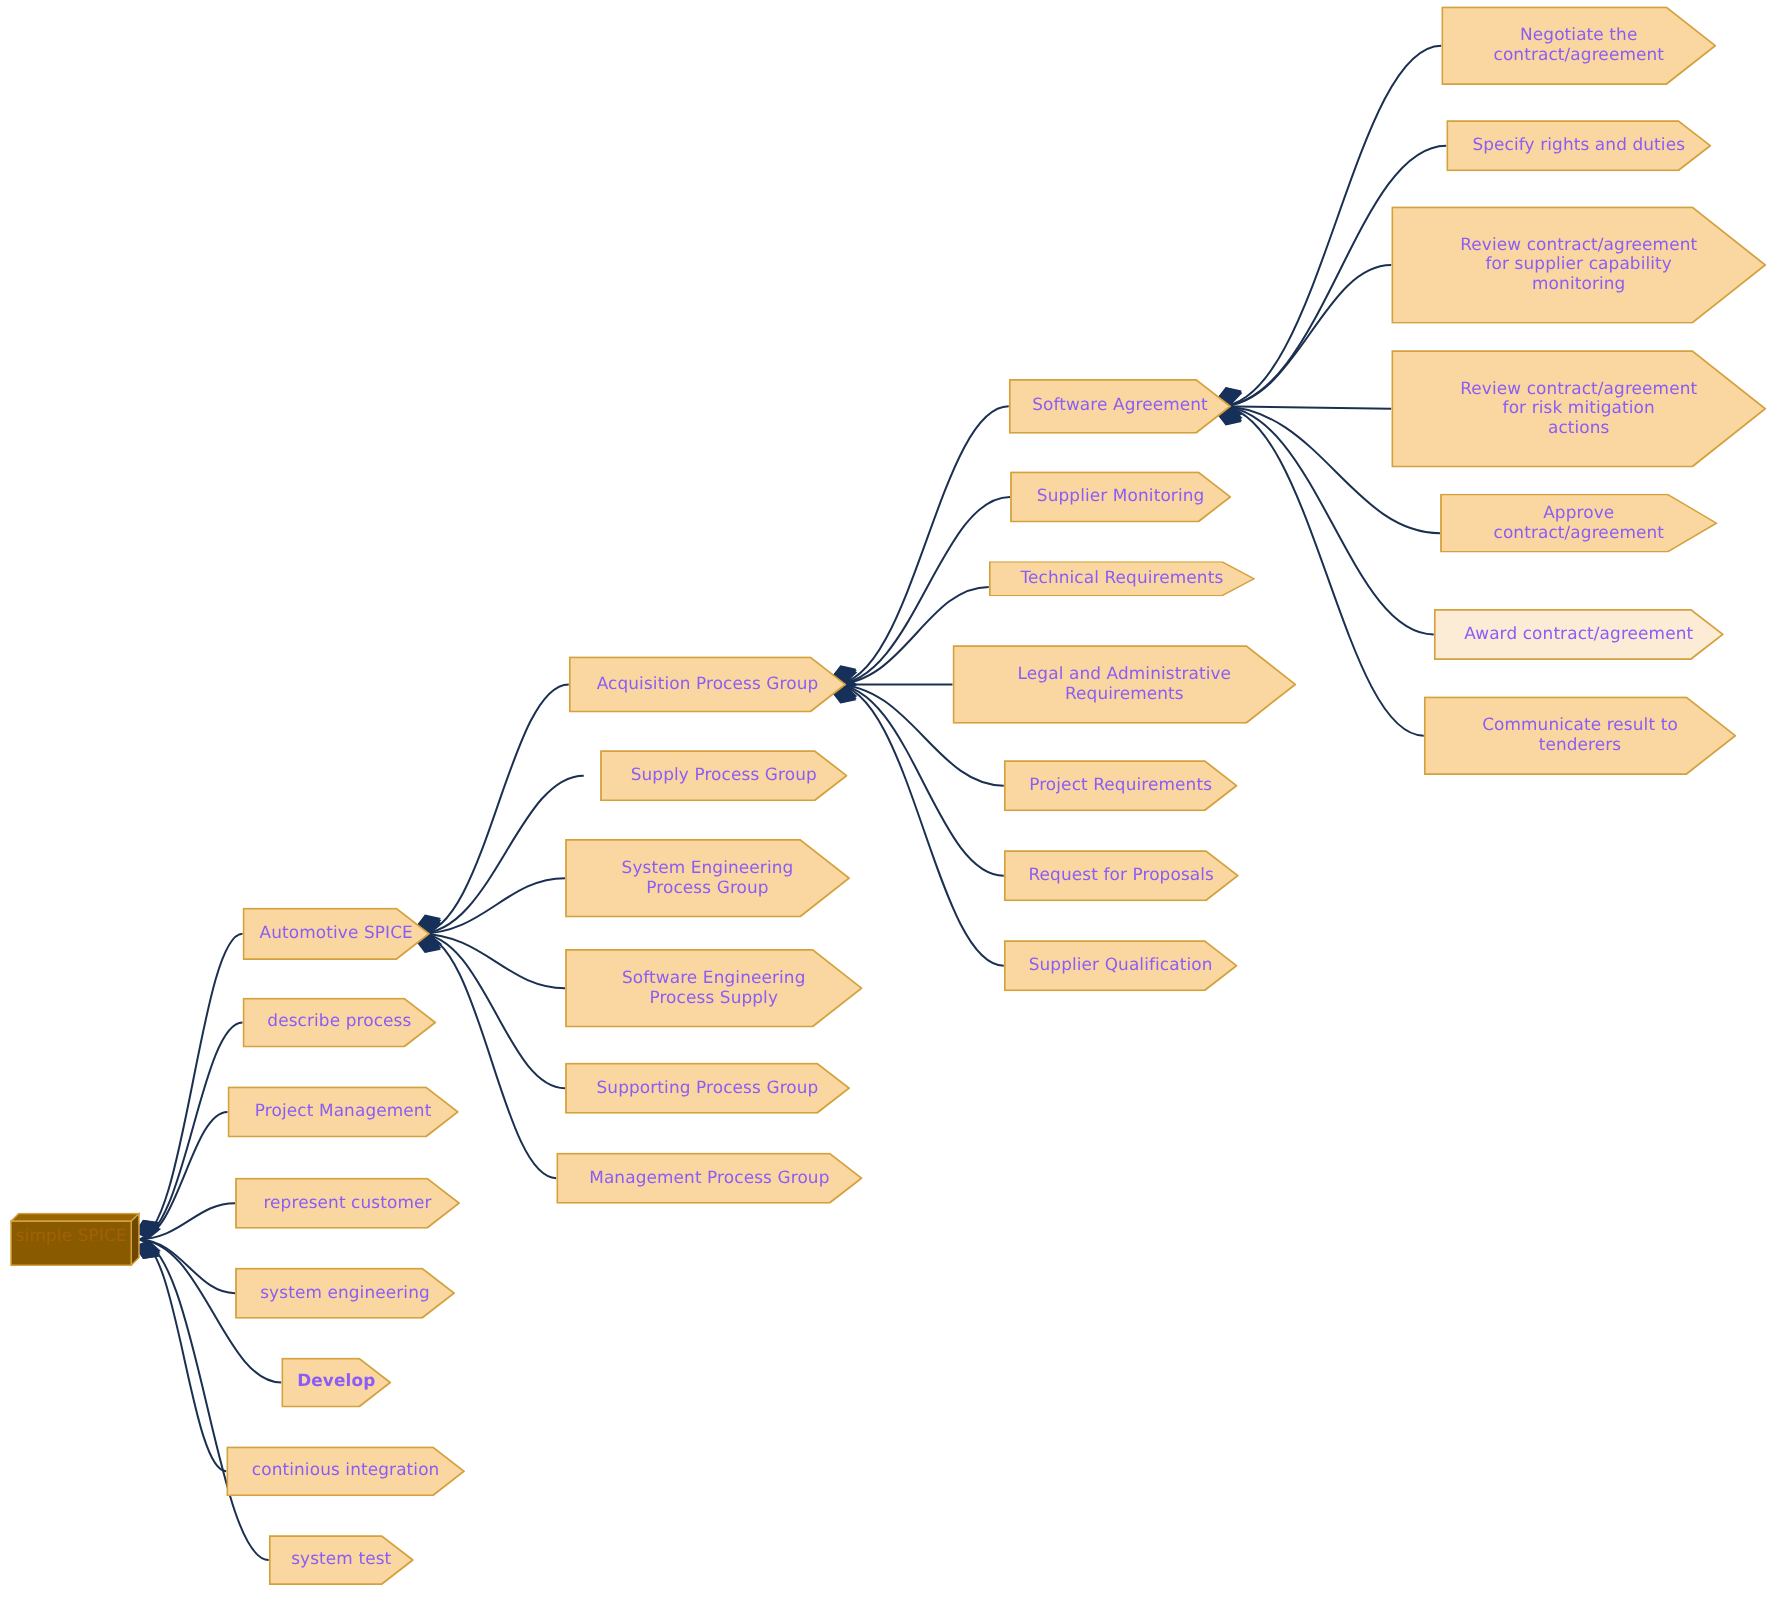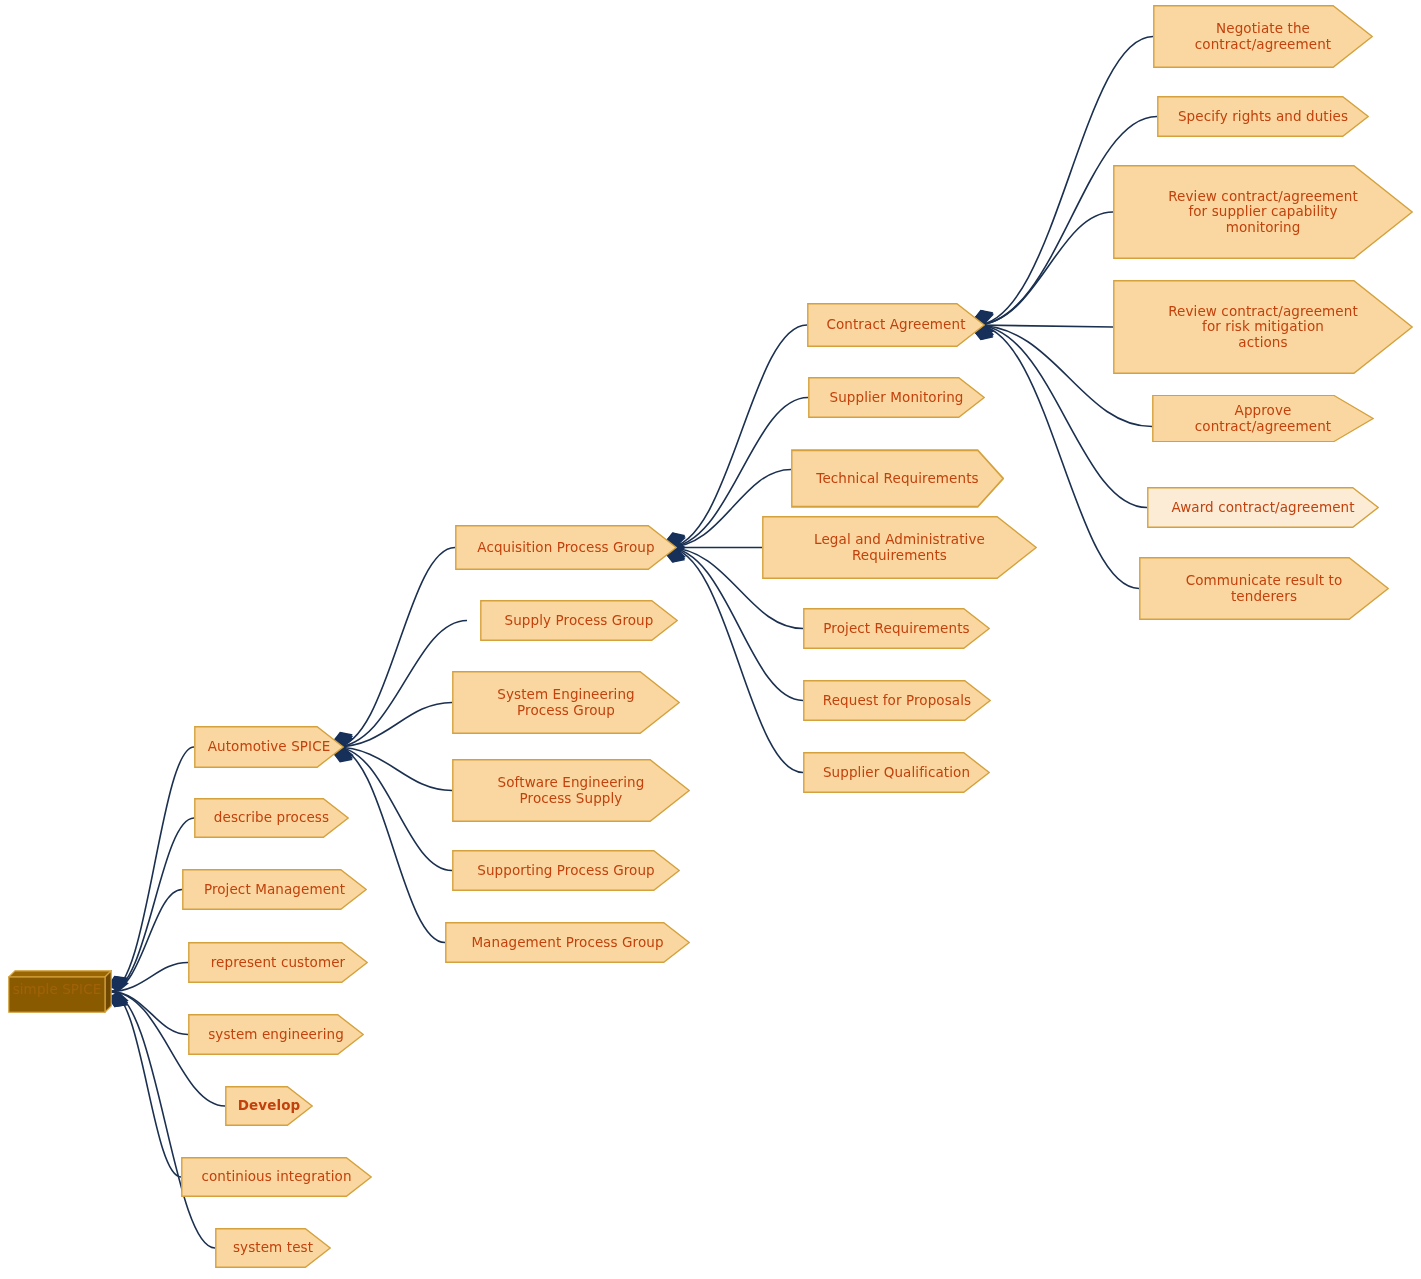--- a/index.html
+++ b/index.html
@@ -34,21 +34,21 @@
   }
   .node {
     position: absolute;
     box-sizing: border-box;
     display: flex;
     align-items: center;
     justify-content: center;
     text-align: center;
     font-size: 13.5px;
     line-height: 15.5px;
-    color: #c2410c;
+    color: #8b5cf6;
     white-space: pre-line;
     letter-spacing: 0.1px;
   }
   .node .label {
     position: relative;
     z-index: 2;
     padding: 0 6px;
   }
   .node .shape {
     position: absolute;
@@ -181,25 +181,25 @@
         </svg><span class="label">Software Engineering
 Process Supply</span></div>
       <div class="node" style="left: 445px; top: 922px; width: 245px; height: 41px;"><svg class="shape" viewBox="0 0 245 41" preserveAspectRatio="none">
           <path d="M0.8,0.8 L218.78,0.8 L244.2,20.5 L218.78,40.2 L0.8,40.2 Z" fill="#FAD7A0" stroke="#D4A13C" stroke-width="1.4"></path>
         </svg><span class="label">Management Process Group</span></div>
       <div class="node" style="left: 452px; top: 850px; width: 228px; height: 41px;"><svg class="shape" viewBox="0 0 228 41" preserveAspectRatio="none">
           <path d="M0.8,0.8 L201.78,0.8 L227.2,20.5 L201.78,40.2 L0.8,40.2 Z" fill="#FAD7A0" stroke="#D4A13C" stroke-width="1.4"></path>
         </svg><span class="label">Supporting Process Group</span></div>
       <div class="node" style="left: 807px; top: 303px; width: 178px; height: 44px;"><svg class="shape" viewBox="0 0 178 44" preserveAspectRatio="none">
           <path d="M0.8,0.8 L149.92,0.8 L177.2,22 L149.92,43.2 L0.8,43.2 Z" fill="#FAD7A0" stroke="#D4A13C" stroke-width="1.4"></path>
-        </svg><span class="label">Contract Agreement</span></div>
+        </svg><span class="label">Software Agreement</span></div>
       <div class="node" style="left: 808px; top: 377px; width: 177px; height: 41px;"><svg class="shape" viewBox="0 0 177 41" preserveAspectRatio="none">
           <path d="M0.8,0.8 L150.78,0.8 L176.2,20.5 L150.78,40.2 L0.8,40.2 Z" fill="#FAD7A0" stroke="#D4A13C" stroke-width="1.4"></path>
         </svg><span class="label">Supplier Monitoring</span></div>
-      <div class="node" style="left: 791px; top: 449px; width: 213px; height: 59px;"><svg class="shape" viewBox="0 0 213 41" preserveAspectRatio="none">
+      <div class="node" style="left: 791px; top: 449px; width: 213px; height: 28px;"><svg class="shape" viewBox="0 0 213 41" preserveAspectRatio="none">
           <path d="M0.8,0.8 L186.78,0.8 L212.2,20.5 L186.78,40.2 L0.8,40.2 Z" fill="#FAD7A0" stroke="#D4A13C" stroke-width="1.4"></path>
         </svg><span class="label">Technical Requirements</span></div>
       <div class="node" style="left: 762px; top: 516px; width: 275px; height: 63px;"><svg class="shape" viewBox="0 0 275 63" preserveAspectRatio="none">
           <path d="M0.8,0.8 L235.14,0.8 L274.2,31.5 L235.14,62.2 L0.8,62.2 Z" fill="#FAD7A0" stroke="#D4A13C" stroke-width="1.4"></path>
         </svg><span class="label">Legal and Administrative
 Requirements</span></div>
       <div class="node" style="left: 803px; top: 608px; width: 187px; height: 41px;"><svg class="shape" viewBox="0 0 187 41" preserveAspectRatio="none">
           <path d="M0.8,0.8 L160.78,0.8 L186.2,20.5 L160.78,40.2 L0.8,40.2 Z" fill="#FAD7A0" stroke="#D4A13C" stroke-width="1.4"></path>
         </svg><span class="label">Project Requirements</span></div>
       <div class="node" style="left: 803px; top: 680px; width: 188px; height: 41px;"><svg class="shape" viewBox="0 0 188 41" preserveAspectRatio="none">

